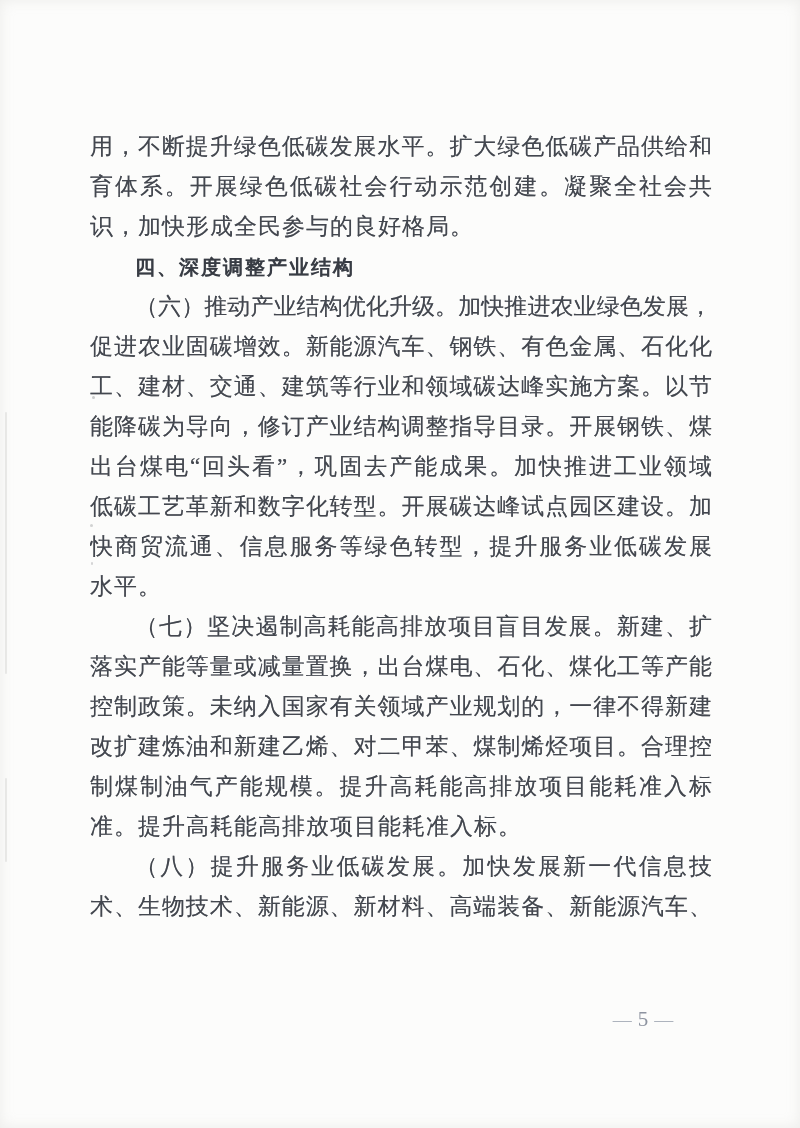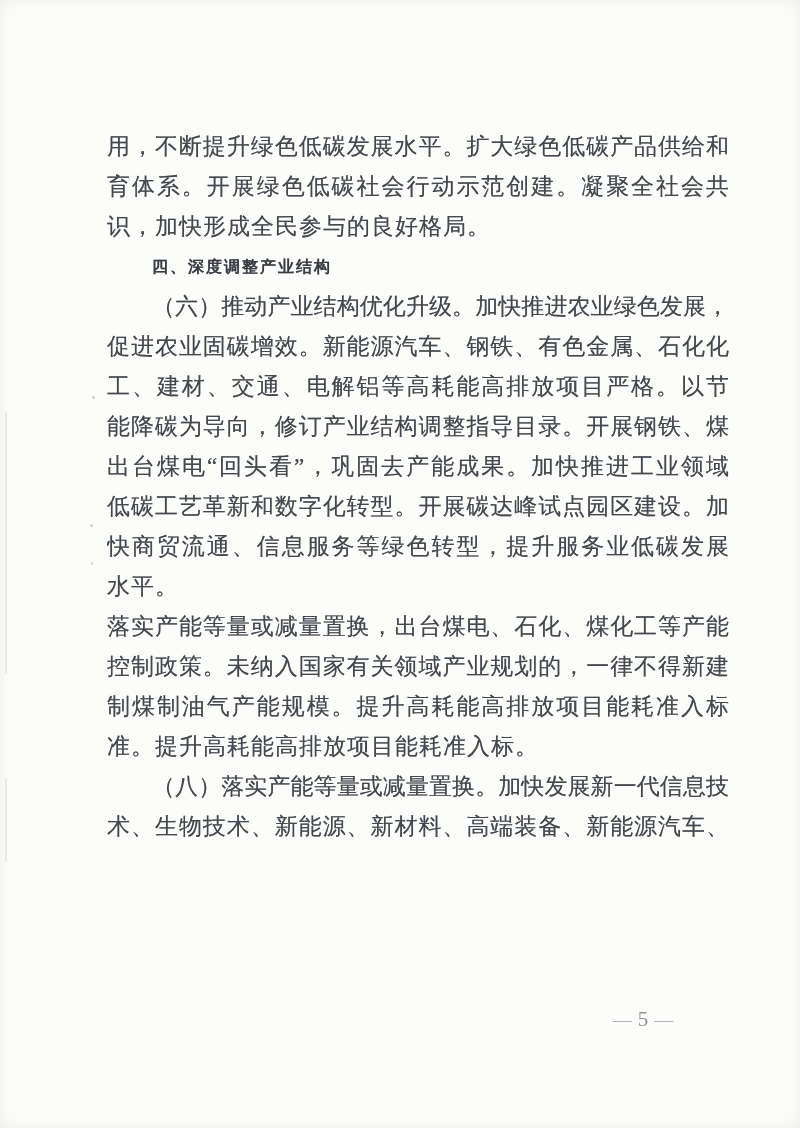--- a/index.html
+++ b/index.html
@@ -30,21 +30,20 @@
   .artifact.a2 { left: 5px; top: 778px; width: 2px; height: 84px;  }
   .artifact.a3 { left: 92px; top: 396px; width: 3px; height: 3px; background: rgba(110,112,116,0.35); }
   .artifact.a4 { left: 90px; top: 524px; width: 3px; height: 3px; background: rgba(110,112,116,0.30); }
   .artifact.a5 { left: 91px; top: 562px; width: 2px; height: 3px; background: rgba(110,112,116,0.28); }
 
   .text-block {
     position: absolute;
     left: 90px;
     top: 127px;
     width: 622px;
-    margin-left: 17px;
   }
   .line {
     height: 40px;
     line-height: 40px;
     font-size: 23px;
     letter-spacing: 1px;
     color: #43474f;
     white-space: nowrap;
     text-shadow: 0 0 0.6px rgba(67,71,79,0.55);
   }
@@ -54,21 +53,21 @@
     text-align: justify;
     text-align-last: justify;
     overflow: hidden;
   }
   .line.indent {
     padding-left: 45px;
   }
   .line.heading {
     font-family: "Liberation Sans", "DejaVu Sans", sans-serif;
     font-weight: 700;
-    font-size: 16px;
+    font-size: 20px;
     letter-spacing: 2px;
     color: #383c44;
   }
   .footer {
     position: absolute;
     left: 598px;
     top: 1004px;
     width: 90px;
     height: 30px;
     line-height: 30px;
@@ -93,31 +92,33 @@
   <div class="artifact a4"></div>
   <div class="artifact a5"></div>
 
   <div class="text-block">
       <div class="line fill">用，不断提升绿色低碳发展水平。扩大绿色低碳产品供给和</div>
       <div class="line fill">育体系。开展绿色低碳社会行动示范创建。凝聚全社会共</div>
       <div class="line">识，加快形成全民参与的良好格局。</div>
       <div class="line indent heading">四、深度调整产业结构</div>
       <div class="line indent fill">（六）推动产业结构优化升级。加快推进农业绿色发展，</div>
       <div class="line fill">促进农业固碳增效。新能源汽车、钢铁、有色金属、石化化</div>
-      <div class="line fill">工、建材、交通、电解铝等高耗能高排放项目严格。以节</div>
+      <div class="line fill">工、建材、交通、建筑等行业和领域碳达峰实施方案。以节</div>
       <div class="line fill">能降碳为导向，修订产业结构调整指导目录。开展钢铁、煤</div>
       <div class="line fill">出台煤电“回头看”，巩固去产能成果。加快推进工业领域</div>
       <div class="line fill">低碳工艺革新和数字化转型。开展碳达峰试点园区建设。加</div>
       <div class="line fill">快商贸流通、信息服务等绿色转型，提升服务业低碳发展</div>
       <div class="line">水平。</div>
+      <div class="line indent fill">（七）坚决遏制高耗能高排放项目盲目发展。新建、扩</div>
       <div class="line fill">落实产能等量或减量置换，出台煤电、石化、煤化工等产能</div>
       <div class="line fill">控制政策。未纳入国家有关领域产业规划的，一律不得新建</div>
+      <div class="line fill">改扩建炼油和新建乙烯、对二甲苯、煤制烯烃项目。合理控</div>
       <div class="line fill">制煤制油气产能规模。提升高耗能高排放项目能耗准入标</div>
       <div class="line">准。提升高耗能高排放项目能耗准入标。</div>
-      <div class="line indent fill">（八）落实产能等量或减量置换。加快发展新一代信息技</div>
+      <div class="line indent fill">（八）提升服务业低碳发展。加快发展新一代信息技</div>
       <div class="line fill">术、生物技术、新能源、新材料、高端装备、新能源汽车、</div>
     </div>
 
   <div class="footer">
     <span class="dash">—</span><span>5</span><span class="dash">—</span>
   </div>
 
 </div>
 
 </body></html>

